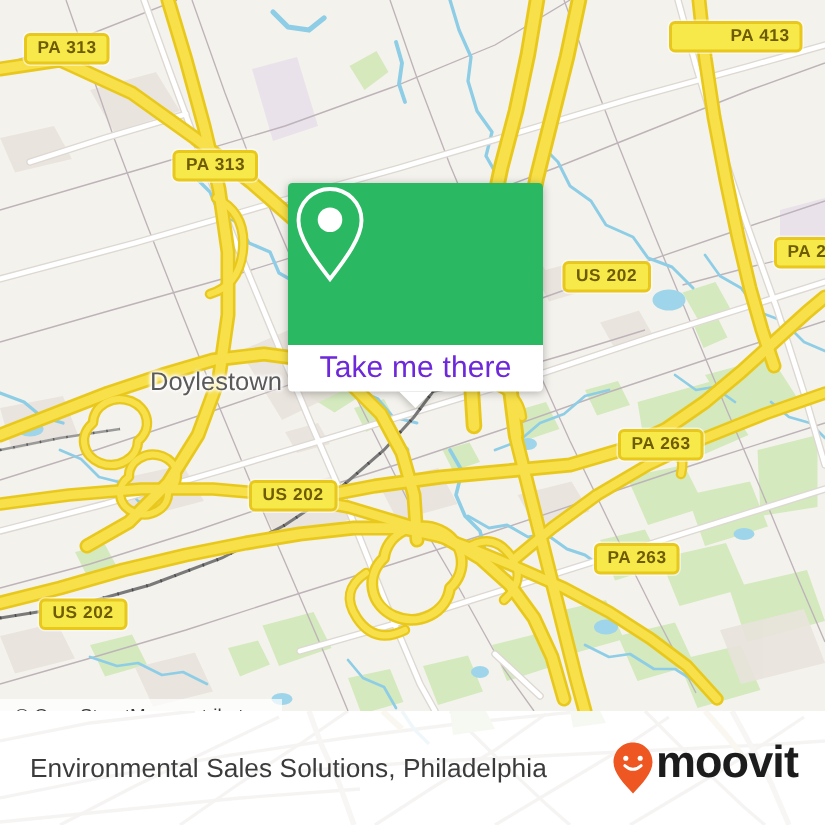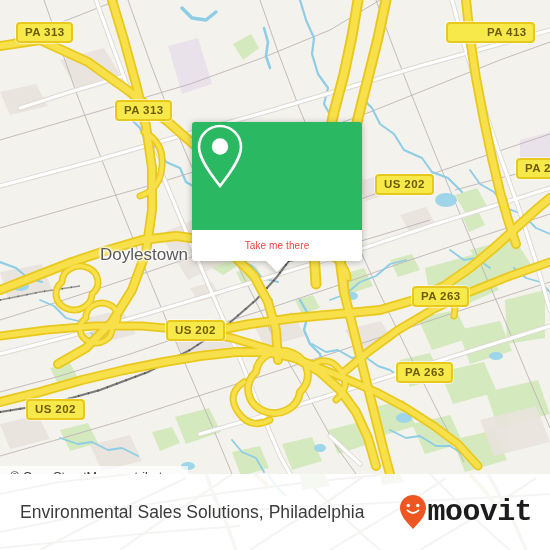--- a/index.html
+++ b/index.html
@@ -59,22 +59,22 @@
     display: flex; align-items: center; justify-content: center;
   }
   .popup-body {
     height: 31px;
     background: #ffffff;
     border-radius: 0 0 3px 3px;
     display: flex; align-items: center; justify-content: center;
     position: relative;
   }
   .popup-label {
-    color: #ef4444;
-    font-size: 10px;
+    color: #6d28d9;
+    font-size: 20px;
     letter-spacing: .1px;
   }
   .popup-tail {
     position: absolute;
     left: 50%; top: 100%;
     transform: translateX(-50%);
     width: 0; height: 0;
     border-left: 11px solid transparent;
     border-right: 11px solid transparent;
     border-top: 11px solid #ffffff;
@@ -112,21 +112,21 @@
     padding: 0 18px 0 20px;
   }
   .footer-title {
     color: #3b3b3b;
     font-size: 17.5px;
     white-space: nowrap;
     letter-spacing: .05px;
     text-align: center;
   }
   .brand {
-    display: flex; align-items: center; gap: 0; font-family: Liberation Mono, monospace;
+    display: flex; gap: 0;
   }
   .brand-word {
     color: #1c1c1c;
     font-size: 30px;
     font-weight: bold;
     letter-spacing: -.6px;
     line-height: 30px;
   }
 </style>
 </head>
@@ -324,21 +324,21 @@
         <path class="hw-fill" stroke-width="4" fill="none" d="M144,132 q20,10 18,34 q-2,24 -22,30"></path>
         <path class="hw-fill" stroke-width="4" fill="none" d="M328,256 q18,6 20,22"></path>
         <path class="hw-fill" stroke-width="4" fill="none" d="M444,288 q14,12 10,28"></path>
       </g>
     </svg>
 
     <div class="place-label" style="left:100px; top:245px;">Doylestown</div>
 
     <div class="shield" style="left:16px;  top:22px;">PA 313</div>
     <div class="shield" style="left:115px; top:100px;">PA 313</div>
-    <div class="shield" style="left:446px; top:22px;padding-left:39px;">PA 413</div>
+    <div class="shield" style="left:446px; top:14px;padding-left:39px;">PA 413</div>
     <div class="shield" style="left:375px; top:174px;">US 202</div>
     <div class="shield" style="left:516px; top:158px;">PA 263</div>
     <div class="shield" style="left:166px; top:320px;">US 202</div>
     <div class="shield" style="left:412px; top:286px;">PA 263</div>
     <div class="shield" style="left:396px; top:362px;">PA 263</div>
     <div class="shield" style="left:26px;  top:399px;">US 202</div>
 
     <div class="popup">
       <div class="popup-head">
         <svg width="56" height="68" viewBox="0 0 56 68">

